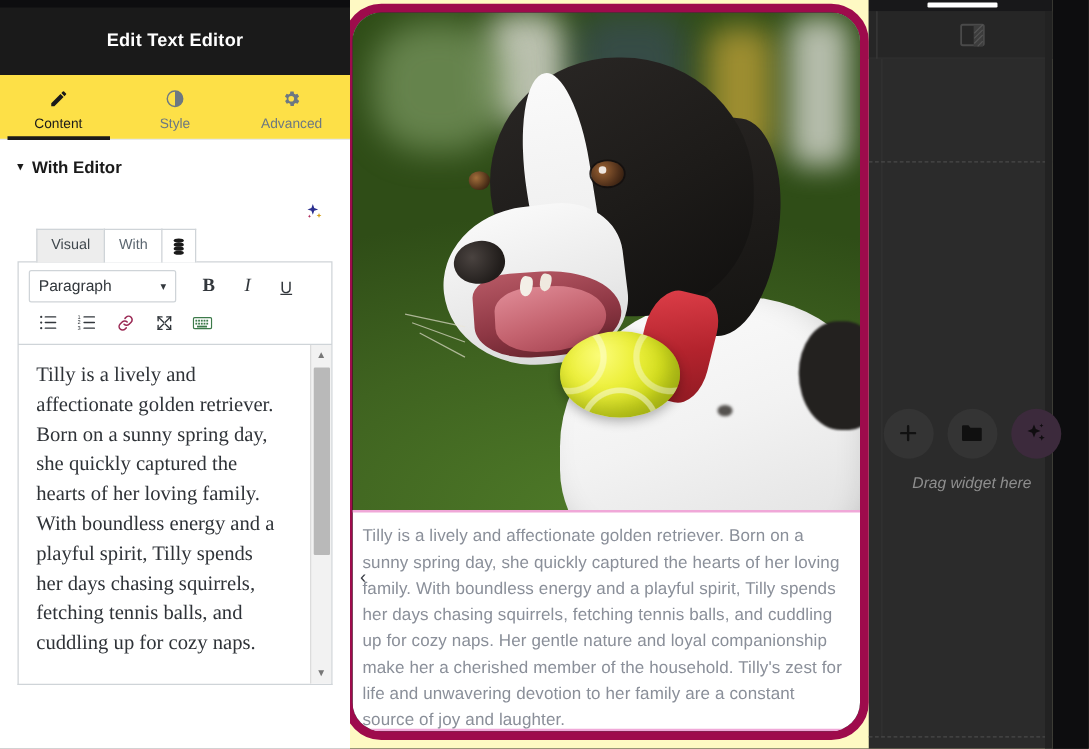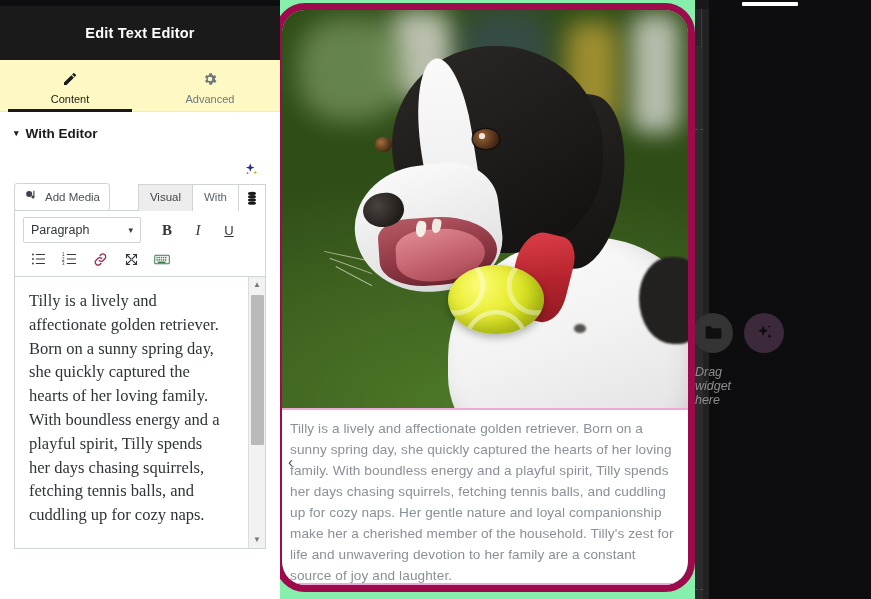--- a/index.html
+++ b/index.html
@@ -2,38 +2,38 @@
 <html><head>
 <meta charset="utf-8">
 <style>
   * { box-sizing: border-box; margin: 0; padding: 0; }
   html, body {
     width: 871px; height: 599px;
     overflow: hidden;
     font-family: "Liberation Sans", sans-serif;
     background: #0d0d0f;
   }
-  #root { position: relative; width: 709px; height: 599px; background: #0d0d0f; }
+  #root { position: relative; width: 842px; height: 599px; background: #0d0d0f; }
 
   
   #panel {
     position: absolute; left: 0; top: 0; width: 280px; height: 599px;
     background: #ffffff;
     display: flex; flex-direction: column;
     z-index: 5;
   }
   #panel-header {
     height: 60px; background: #1a1a1a; color: #fff;
     display: flex; align-items: center; justify-content: center;
     border-top: 6px solid #0d0d0f;
   }
   #panel-title { font-size: 14.5px; font-weight: bold; letter-spacing: .2px; }
 
   #tabs {
-    display: flex; background: #fef9c3; height: 52px;
+    display: flex; background: #fde047; height: 52px;
     border-bottom: 1px solid #e6e9ec;
   }
   .tab {
     flex: 1; display: flex; flex-direction: column; align-items: center;
     justify-content: center; gap: 5px; cursor: pointer;
     position: relative; color: #6d7882; font-size: 11px;
     padding-top: 4px;
   }
   .tab .tab-ico { height: 17px; display:flex; align-items:center; justify-content:center; }
   .tab.active { color: #1a1a1a; }
@@ -110,21 +110,21 @@
     position: absolute; right: 0; top: 0; width: 17px; height: 100%;
     background: #f2f2f2; border-left: 1px solid #dcdcdc;
     display: flex; flex-direction: column; align-items: center;
   }
   .sb-arrow { color: #777; font-size: 8px; line-height: 1; padding: 4px 0; }
   #sb-thumb { position:absolute; top: 18px; left: 2px; width: 13px; height: 150px;
               background: #b9b9b9; border-radius: 1px; }
   #panel-foot { flex: 1; background: #fff; }
 
   
-  #canvas { position: absolute; left: 280px; top: 0; right: 0; bottom: 0; background: #86efac; }
+  #canvas { position: absolute; left: 280px; top: 0; right: 0; bottom: 0; background: #fef9c3; }
 
   #widget-box {
     position: absolute; left: -5px; top: 3px; width: 420px; height: 589px;
     border: 7px solid #9e0b4c;
     border-radius: 30px;
     background: #000;
     overflow: hidden;
   }
   #photo { position: absolute; left: 0; top: 0; right: 0; height: 398px; overflow: hidden; }
 
@@ -310,20 +310,29 @@
       <div class="tab active">
         <span class="tab-ico">
           <svg width="16" height="16" viewBox="0 0 24 24" fill="#1a1a1a">
             <path d="M3 17.25V21h3.75L17.81 9.94l-3.75-3.75L3 17.25zM20.71 7.04a1 1 0 0 0 0-1.41l-2.34-2.34a1 1 0 0 0-1.41 0l-1.83 1.83 3.75 3.75 1.83-1.83z"></path>
           </svg>
         </span>
         <span>Content</span>
       </div>
       <div class="tab">
         <span class="tab-ico">
+          <svg width="16" height="16" viewBox="0 0 24 24">
+            <circle cx="12" cy="12" r="9.3" fill="none" stroke="#6d7882" stroke-width="1.7"></circle>
+            <path d="M12 2.7a9.3 9.3 0 0 1 0 18.6z" fill="#6d7882"></path>
+          </svg>
+        </span>
+        <span>Style</span>
+      </div>
+      <div class="tab">
+        <span class="tab-ico">
           <svg width="16" height="16" viewBox="0 0 24 24" fill="#6d7882">
             <path d="M19.4 13a7.8 7.8 0 0 0 0-2l2-1.6-2-3.4-2.4 1a7.6 7.6 0 0 0-1.7-1l-.4-2.6h-4l-.4 2.6a7.6 7.6 0 0 0-1.7 1l-2.4-1-2 3.4L6.6 11a7.8 7.8 0 0 0 0 2l-2 1.6 2 3.4 2.4-1c.5.4 1.1.7 1.7 1l.4 2.6h4l.4-2.6c.6-.3 1.2-.6 1.7-1l2.4 1 2-3.4-2-1.6zM12 15.4A3.4 3.4 0 1 1 12 8.6a3.4 3.4 0 0 1 0 6.8z"></path>
           </svg>
         </span>
         <span>Advanced</span>
       </div>
     </div>
 
     <div id="section-head">
       <span class="caret">▾</span>
@@ -336,29 +345,20 @@
           <path d="M11 3l1.5 4.2L16.7 8.7 12.5 10.2 11 14.4 9.5 10.2 5.3 8.7 9.5 7.2z" fill="#2b2f8f"></path>
           <path d="M17.6 12.6l.7 1.9 1.9.7-1.9.7-.7 1.9-.7-1.9-1.9-.7 1.9-.7z" fill="#d4a017"></path>
           <path d="M7.4 14.2l.5 1.3 1.3.5-1.3.5-.5 1.3-.5-1.3-1.3-.5 1.3-.5z" fill="#b02a5b"></path>
         </svg>
       </span>
     </div>
 
     <div id="editor-wrap">
 
       <div id="ed-toolbar-top">
-        <div id="add-media">
-          <span>
-            <svg width="15" height="14" viewBox="0 0 24 24" fill="#3c434a">
-              <circle cx="8" cy="8.5" r="5.2"></circle>
-              <path d="M15.2 3.2h1.9v10.6a2.6 2.6 0 1 1-1.9-2.5z"></path>
-            </svg>
-          </span>
-          <span>Add Media</span>
-        </div>
         <div id="mode-tabs">
           <div class="mode-tab sel">Visual</div>
           <div class="mode-tab">With</div>
           <div class="mode-icon-tab">
             <svg width="12" height="15" viewBox="0 0 16 20" fill="#1a1a1a">
               <ellipse cx="8" cy="3.3" rx="5.4" ry="2.2"></ellipse>
               <ellipse cx="8" cy="7.6" rx="5.4" ry="2.2"></ellipse>
               <ellipse cx="8" cy="11.9" rx="5.4" ry="2.2"></ellipse>
               <ellipse cx="8" cy="16.2" rx="5.4" ry="2.2"></ellipse>
             </svg>

